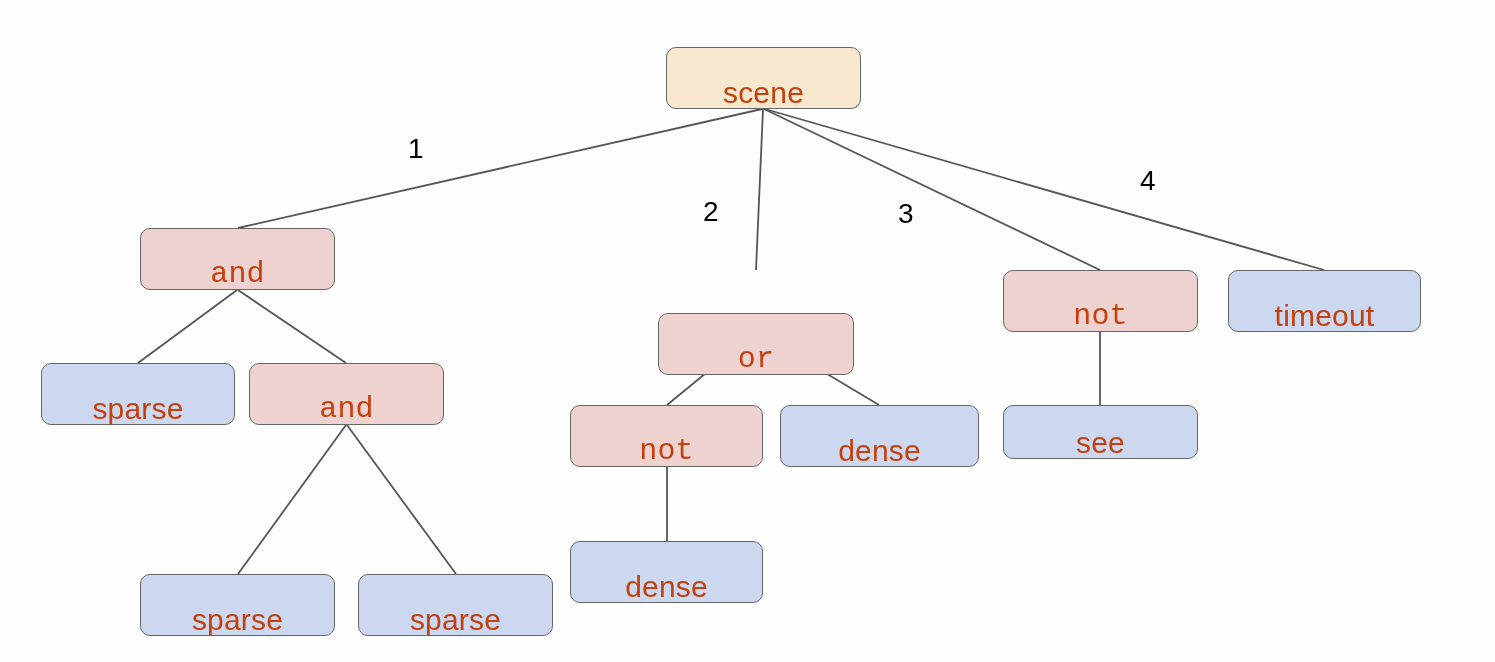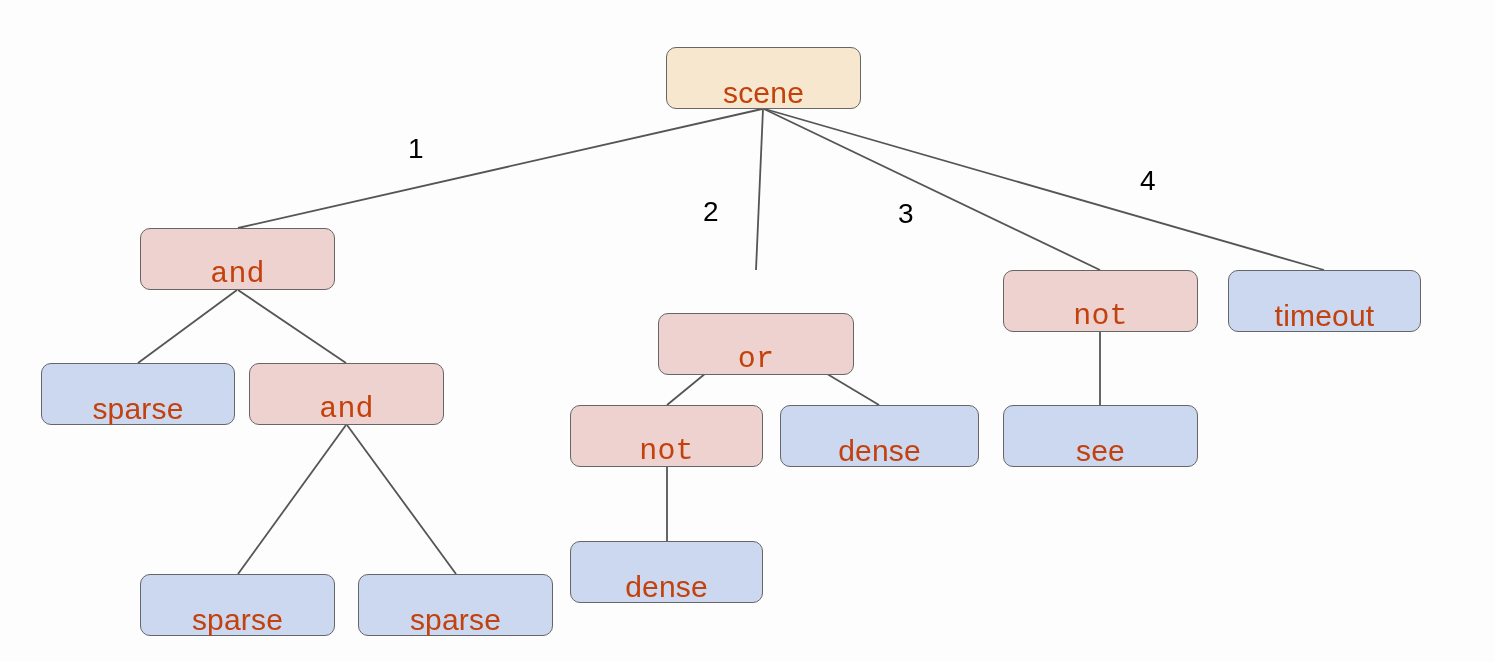--- a/index.html
+++ b/index.html
@@ -90,21 +90,21 @@
       </div>
       <div class="node op" style="left: 249px; top: 363px; width: 195px; height: 62px;">
         <span>and</span>
       </div>
       <div class="node op" style="left: 570px; top: 405px; width: 193px; height: 62px;">
         <span>not</span>
       </div>
       <div class="node term" style="left: 780px; top: 405px; width: 199px; height: 62px;">
         <span>dense</span>
       </div>
-      <div class="node term" style="left: 1003px; top: 405px; width: 195px; height: 62px;">
+      <div class="node term" style="left: 1003px; top: 405px; width: 195px; height: 54px;">
         <span>see</span>
       </div>
       <div class="node term" style="left: 570px; top: 541px; width: 193px; height: 62px;">
         <span>dense</span>
       </div>
       <div class="node term" style="left: 140px; top: 574px; width: 195px; height: 62px;">
         <span>sparse</span>
       </div>
       <div class="node term" style="left: 358px; top: 574px; width: 195px; height: 62px;">
         <span>sparse</span>

